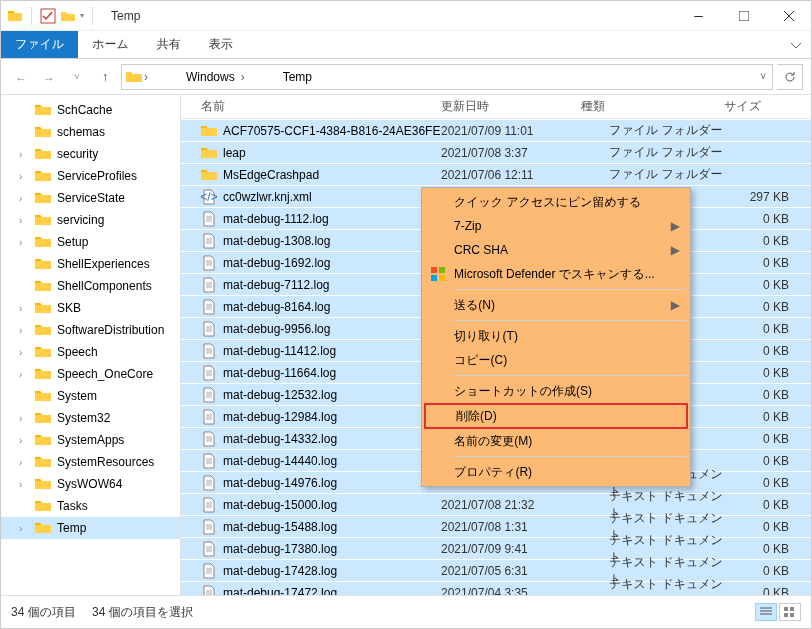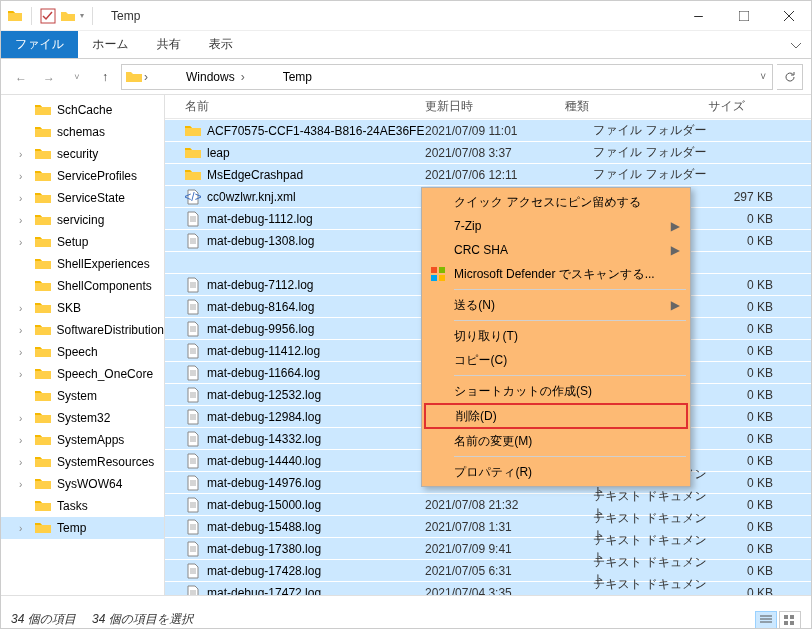--- a/index.html
+++ b/index.html
@@ -17,39 +17,39 @@
 .ribbon-tabs .expand { margin-left: auto; padding: 0 10px; display: flex; align-items: center; cursor: pointer; }
 .navbar { height: 36px; display: flex; align-items: center; padding: 4px 8px; gap: 4px; border-bottom: 1px solid #e0e0e0; }
 .nav-btn { width: 24px; height: 24px; display: flex; align-items: center; justify-content: center; color: #888; cursor: pointer; }
 .nav-btn.enabled { color: #333; }
 .addressbar { flex: 1; height: 26px; border: 1px solid #ccc; display: flex; align-items: center; padding: 0 4px; }
 .addressbar .crumb { padding: 0 4px; cursor: pointer; display: flex; align-items: center; gap: 4px; margin-left: 32px; }
 .addressbar .chev { color: #666; padding: 0 2px; }
 .refresh-btn { width: 26px; height: 26px; border: 1px solid #ccc; border-left: none; display: flex; align-items: center; justify-content: center; cursor: pointer; }
 .searchbox { width: 250px; height: 26px; border: 1px solid #ccc; display: flex; align-items: center; padding: 0 6px; color: #888; gap: 6px; }
 .main { display: flex; height: 500px; }
-.tree { width: 164px; border-right: 1px solid #e0e0e0; overflow-y: auto; padding-top: 4px; }
+.tree { width: 180px; border-right: 1px solid #e0e0e0; overflow-y: auto; padding-top: 4px; }
 .tree-item { display: flex; align-items: center; height: 22px; padding-left: 32px; cursor: pointer; gap: 6px; }
 .tree-item.active { background: #cce8ff; }
 .tree-item .expand-arrow { width: 10px; margin-left: -14px; color: #888; font-size: 10px; }
 .folder-icon-sm { width: 16px; height: 12px; }
 .listview { flex: 1; display: flex; flex-direction: column; overflow: hidden; }
 .list-header { display: flex; height: 24px; align-items: center; border-bottom: 1px solid #e8e8e8; color: #555; }
 .col-name { width: 260px; padding-left: 20px; }
 .col-date { width: 140px; }
 .col-type { width: 120px; }
 .col-size { width: 70px; text-align: right; padding-right: 10px; }
 .list-body { flex: 1; overflow-y: auto; }
 .list-row { display: flex; height: 22px; align-items: center; background: #cce8ff; cursor: pointer; border-top: 1px solid #fff; }
 .list-row .rname { width: 260px; padding-left: 20px; display: flex; align-items: center; gap: 6px; overflow: hidden; white-space: nowrap; text-overflow: ellipsis; }
 .list-row .rdate { width: 140px; color: #333; }
 .list-row .rtype { width: 120px; color: #333; margin-left: 28px; }
 .list-row .rsize { width: 70px; text-align: right; padding-right: 10px; color: #333; }
 .file-icon { width: 16px; height: 16px; flex-shrink: 0; }
-.statusbar { height: 26px; border-top: 1px solid #e0e0e0; display: flex; align-items: flex-start; padding: 15px 10px; color: #333; gap: 16px; font-style: italic; }
+.statusbar { height: 26px; border-top: 1px solid #e0e0e0; display: flex; align-items: flex-end; padding: 0 10px; color: #333; gap: 16px; }
 .statusbar .views { margin-left: auto; display: flex; gap: 2px; }
 .view-btn { width: 22px; height: 18px; border: 1px solid #ccc; display: flex; align-items: center; justify-content: center; cursor: pointer; }
 .view-btn.active { background: #cce8ff; border-color: #99d1ff; }
 .context-menu { position: absolute; left: 420px; top: 186px; width: 270px; background: #fdba74; border: 1px solid #b0b0b0; box-shadow: 3px 3px 6px rgba(0,0,0,0.25); padding: 2px; }
 .menu-item { height: 24px; display: flex; align-items: center; padding: 0 8px 0 30px; cursor: pointer; position: relative; }
 .menu-item .submenu-arrow { margin-left: auto; color: #666; }
 .menu-item .micon { position: absolute; left: 6px; width: 16px; height: 16px; }
 .menu-sep { height: 1px; background: #d0d0d0; margin: 3px 2px 3px 30px; }
 .menu-item.highlighted { border: 2px solid #e03030; height: 26px; }
 svg { display: block; }
@@ -422,20 +422,29 @@
                 <path d="M5 6h6M5 8h6M5 10h6" stroke="#aaa"></path>
               </svg>
             </span>
             <span>mat-debug-1308.log</span>
           </div>
           <div class="rdate"></div>
           <div class="rtype"></div>
           <div class="rsize">0 KB</div>
         </div>
         <div class="list-row">
+          <div class="rname">
+            <span>
+              <svg class="file-icon" viewBox="0 0 16 16">
+                <path fill="#fff" stroke="#888" d="M3 1h7l3 3v11H3z"></path>
+                <path d="M5 6h6M5 8h6M5 10h6" stroke="#aaa"></path>
+              </svg>
+            </span>
+            <span>mat-debug-1692.log</span>
+          </div>
           <div class="rdate"></div>
           <div class="rtype"></div>
           <div class="rsize">0 KB</div>
         </div>
         <div class="list-row">
           <div class="rname">
             <span>
               <svg class="file-icon" viewBox="0 0 16 16">
                 <path fill="#fff" stroke="#888" d="M3 1h7l3 3v11H3z"></path>
                 <path d="M5 6h6M5 8h6M5 10h6" stroke="#aaa"></path>

